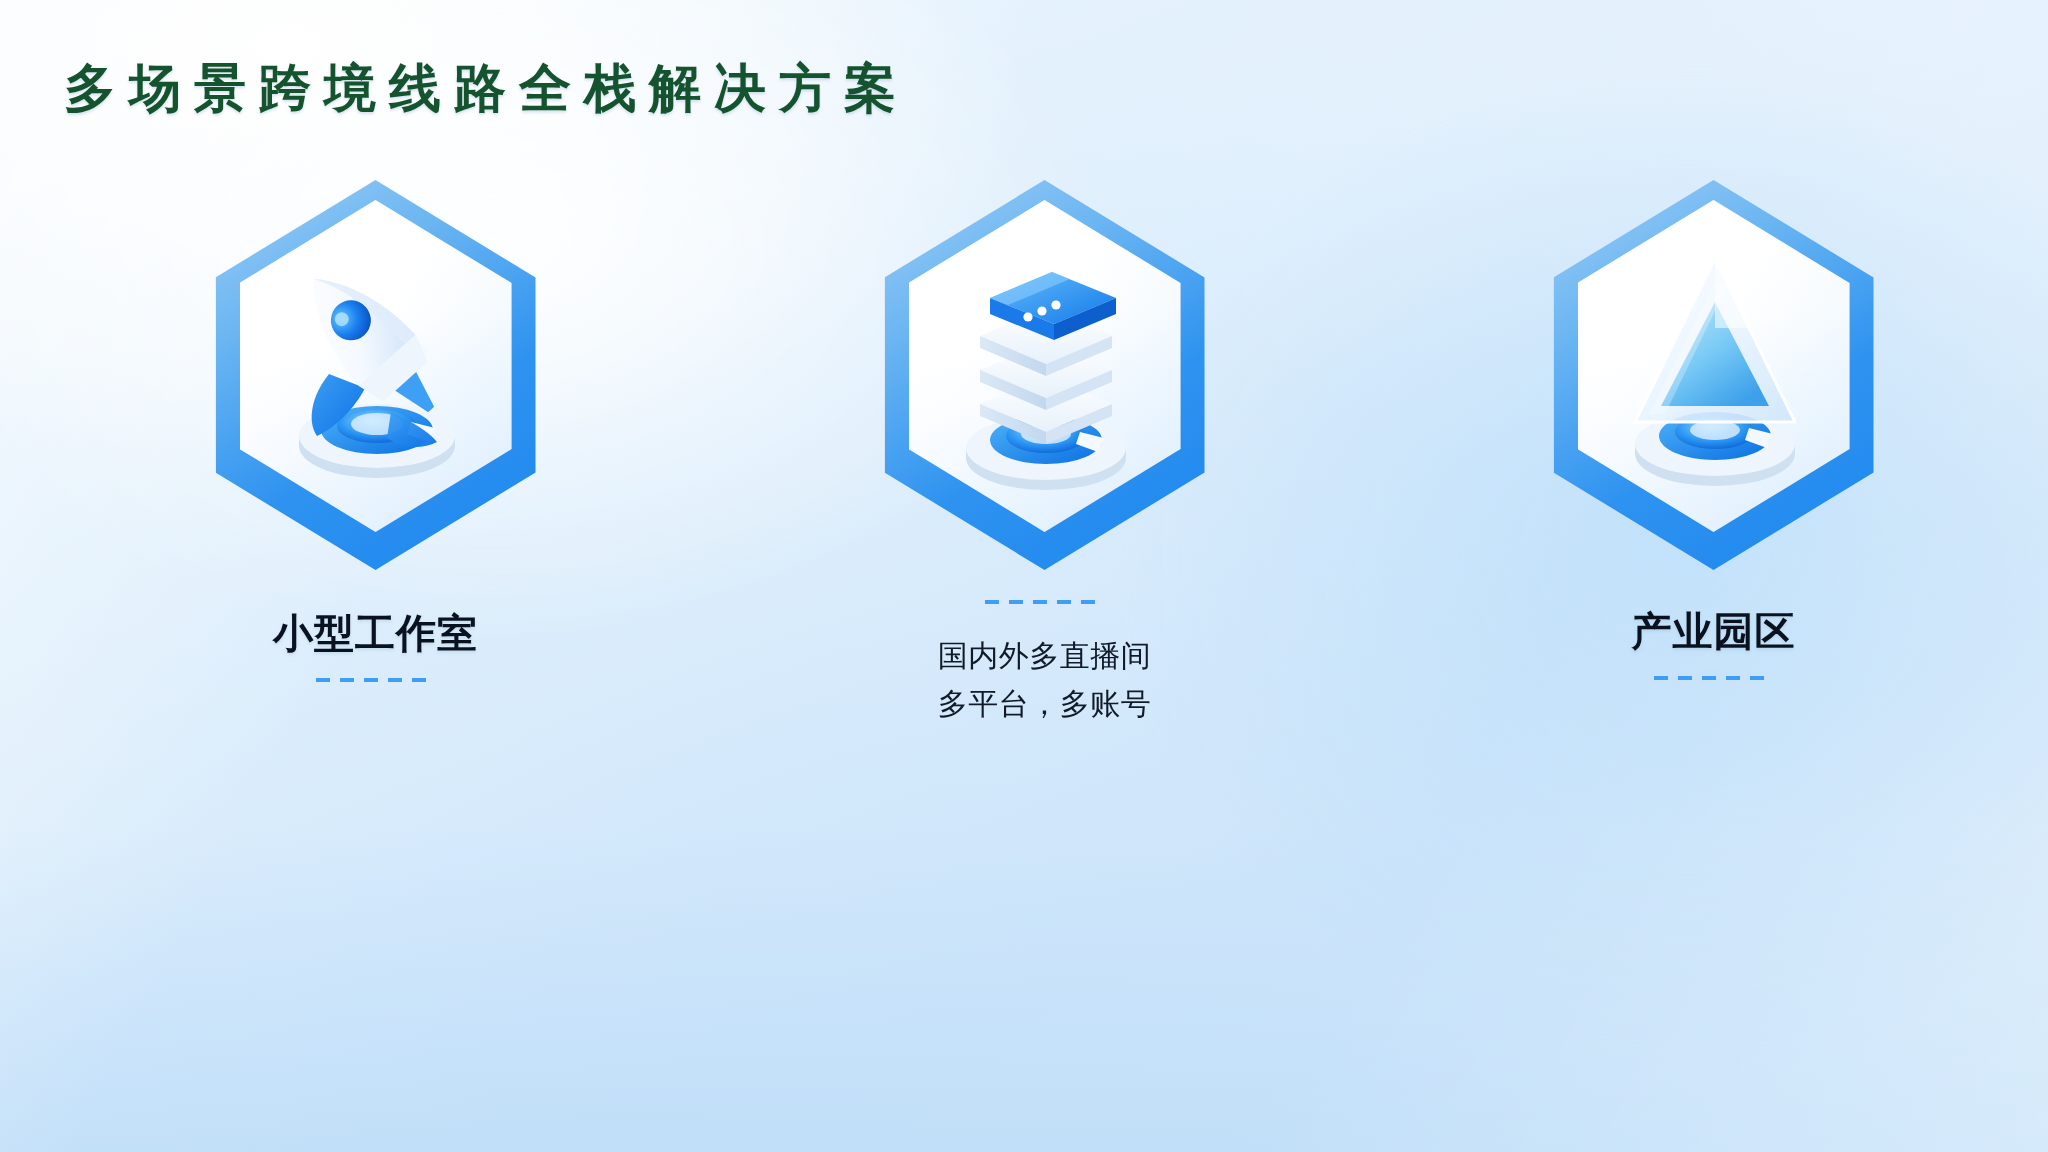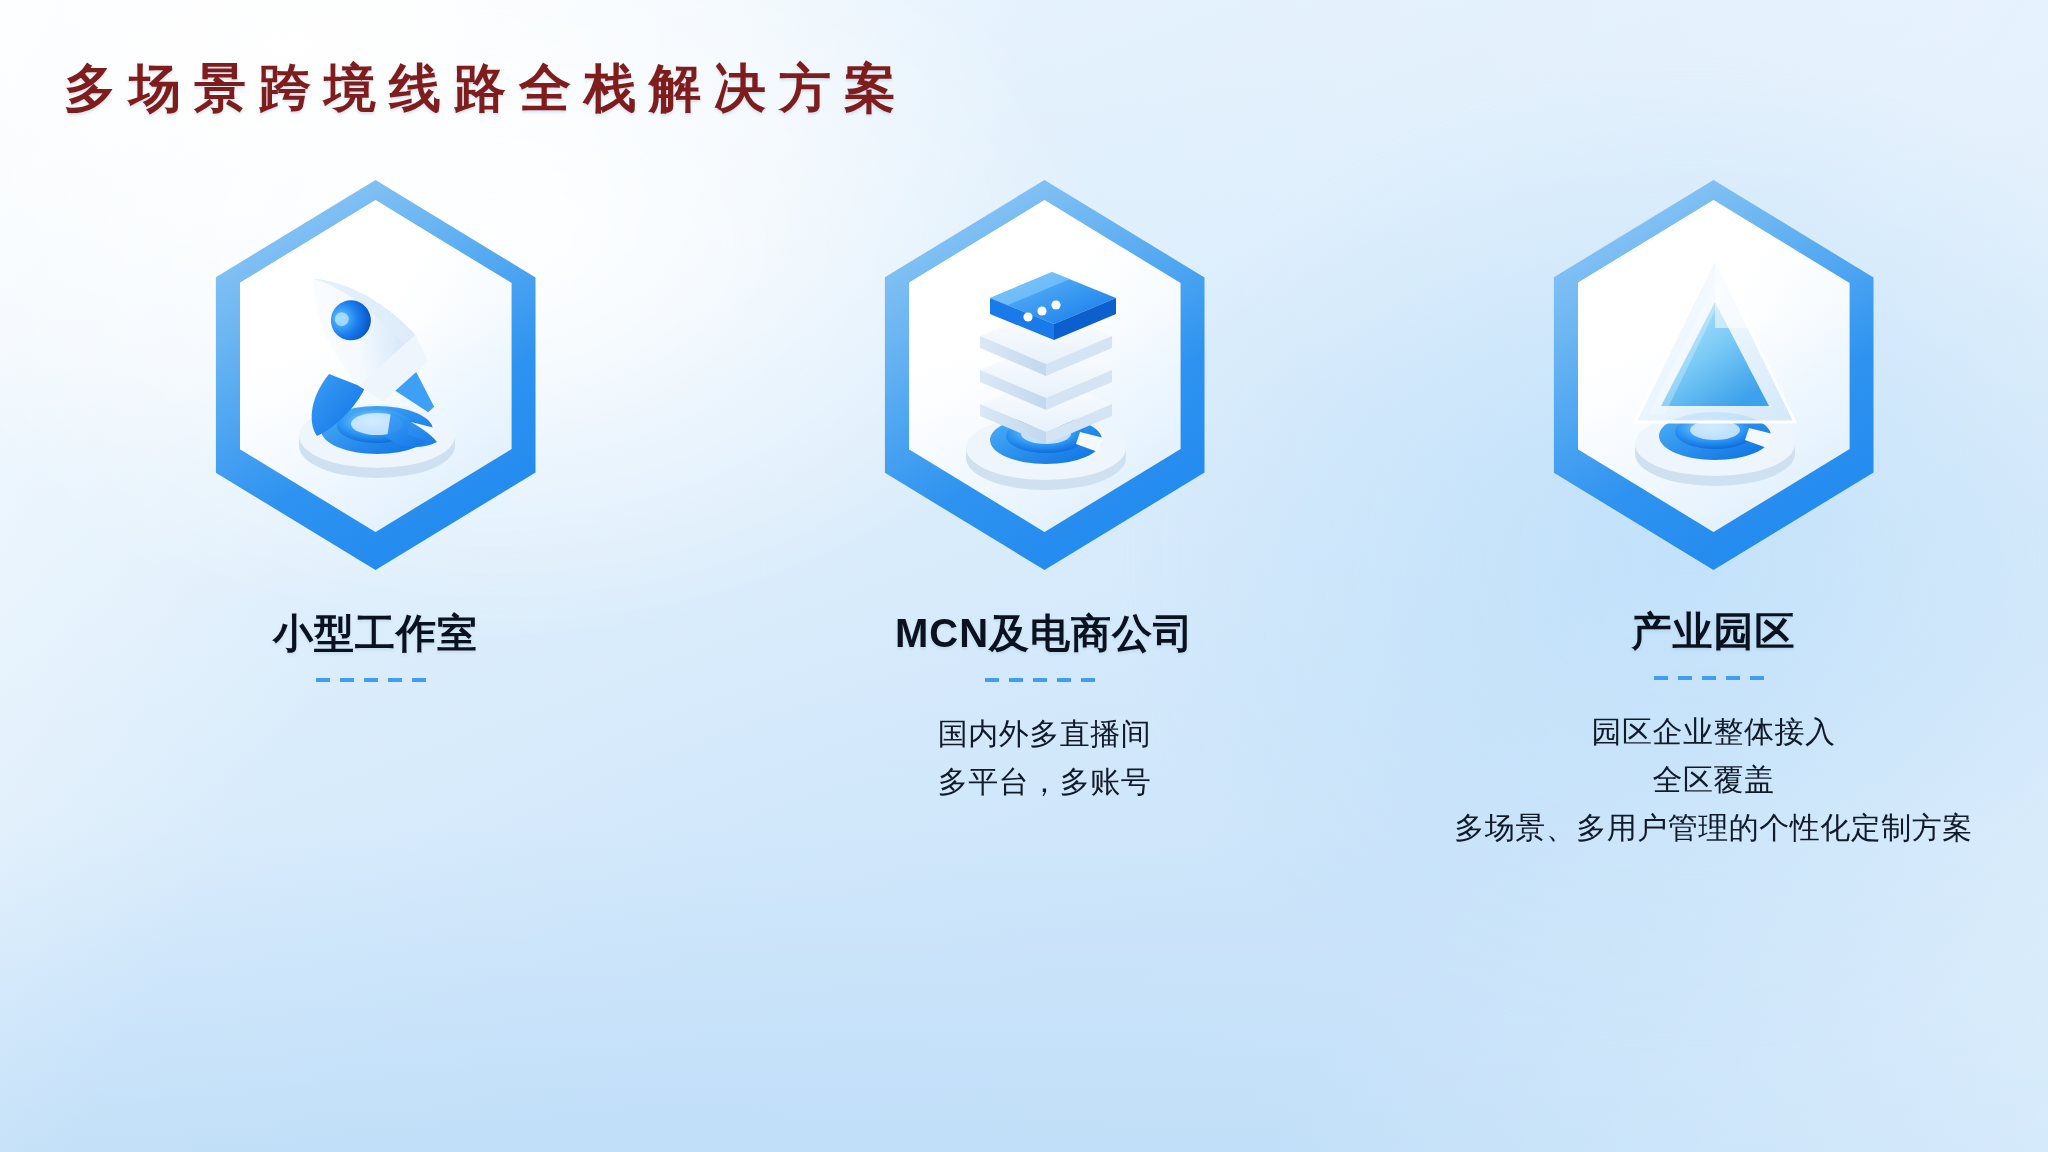--- a/index.html
+++ b/index.html
@@ -62,21 +62,21 @@
 
   
   .page-title {
     position: absolute;
     left: 64px;
     top: 57px;
     font-size: 52px;
     line-height: 62px;
     font-weight: 800;
     letter-spacing: 13px;
-    color: #7f1d1d;
+    color: #14532d;
     white-space: nowrap;
     text-shadow: 0 2px 3px rgba(120,160,200,0.30);
   }
 
   
   .cards {
     position: absolute;
     left: 0;
     top: 180px;
     width: 2048px;
@@ -315,21 +315,20 @@
 
           <circle cx="108" cy="81" r="4.6" fill="#ffffff"></circle>
           <circle cx="122" cy="75" r="4.6" fill="#ffffff"></circle>
           <circle cx="136" cy="69" r="4.6" fill="#ffffff"></circle>
 
           <path d="M70 62 L132 36 L150 43 L88 69 Z" fill="#8ed0fd" opacity="0.55"></path>
         </svg>
       </div>
     </div>
 
-    <div class="card-title">MCN及电商公司</div>
     <div class="divider"></div>
     <div class="card-body">
       <div class="body-line">国内外多直播间</div>
       <div class="body-line">多平台，多账号</div>
     </div>
   </div>
 
   <div class="card card-3">
     <div class="hex-wrap">
       <div class="hex-outer"></div>
@@ -371,20 +370,15 @@
           <path d="M126 66 L180 170 L72 170 Z" fill="url(#t-inner)" opacity="0.92"></path>
 
           <path d="M126 22 L160 92 L126 92 Z" fill="#ffffff" opacity="0.55"></path>
           <path d="M60 178 L126 46 L140 46 L76 178 Z" fill="#ffffff" opacity="0.28"></path>
         </svg>
       </div>
     </div>
 
     <div class="card-title">产业园区</div>
     <div class="divider"></div>
-    <div class="card-body">
-      <div class="body-line">园区企业整体接入</div>
-      <div class="body-line">全区覆盖</div>
-      <div class="body-line">多场景、多用户管理的个性化定制方案</div>
-    </div>
   </div>
 
 </div>
 
 </body></html>

